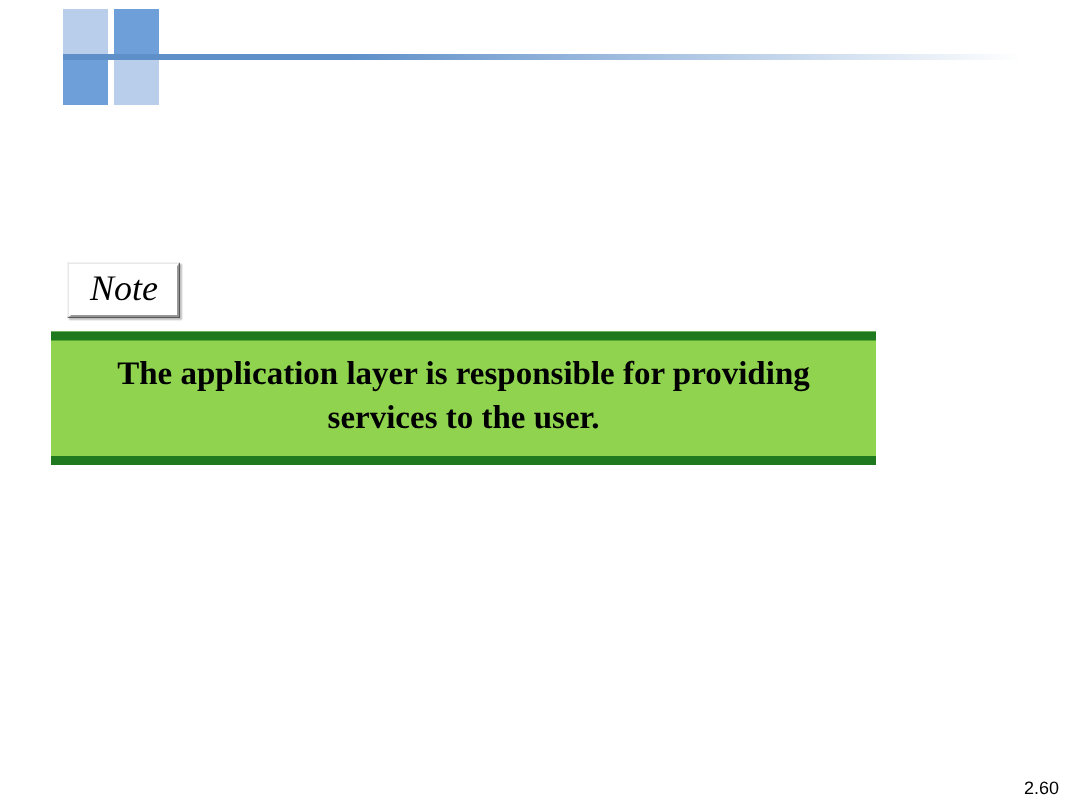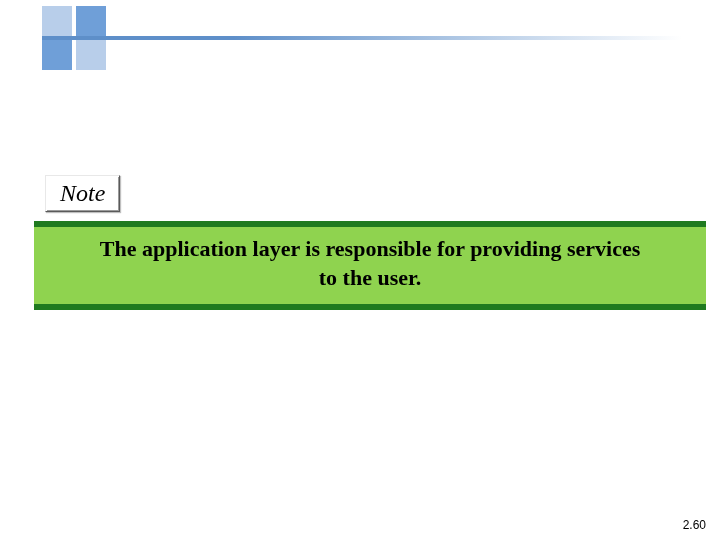--- a/index.html
+++ b/index.html
@@ -58,21 +58,21 @@
     font-size: 24px;
     font-family: Georgia, "Times New Roman", serif;
     color: #000;
   }
 
   
   .banner {
     position: absolute;
     top: 221px;
     left: 34px;
-    width: 672px;
+    width: 550px;
     border-top: 6px solid #1f7a1f;
     border-bottom: 6px solid #1f7a1f;
     background: #8fd34f;
     padding: 8px 10px 12px 10px;
     box-sizing: border-box;
     text-align: center;
   }
   .banner-text {
     display: inline-block;
     font-family: Georgia, "Times New Roman", serif;

